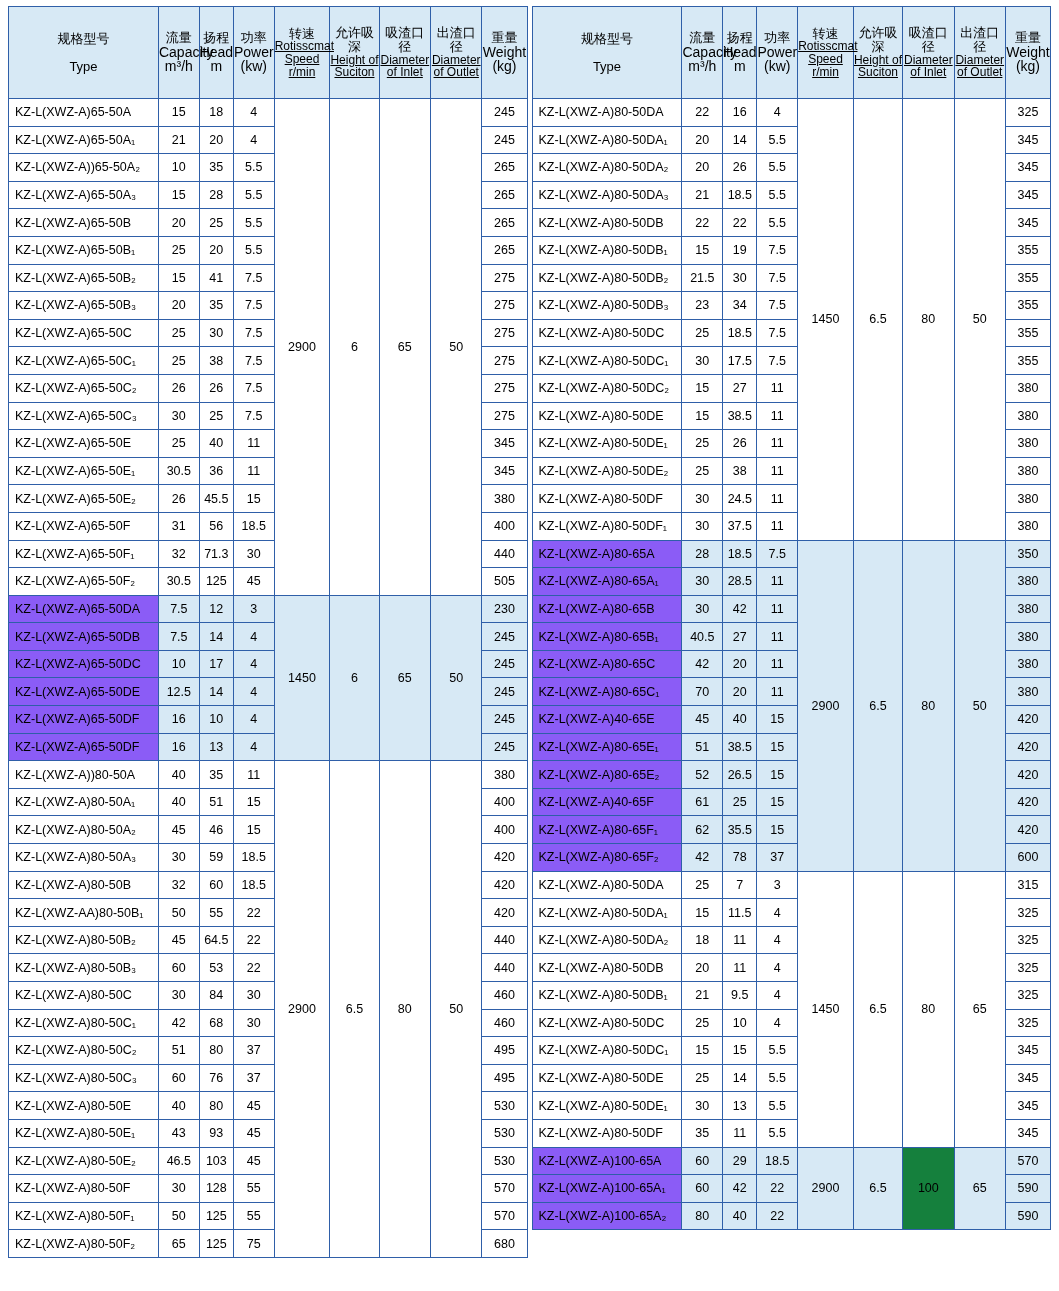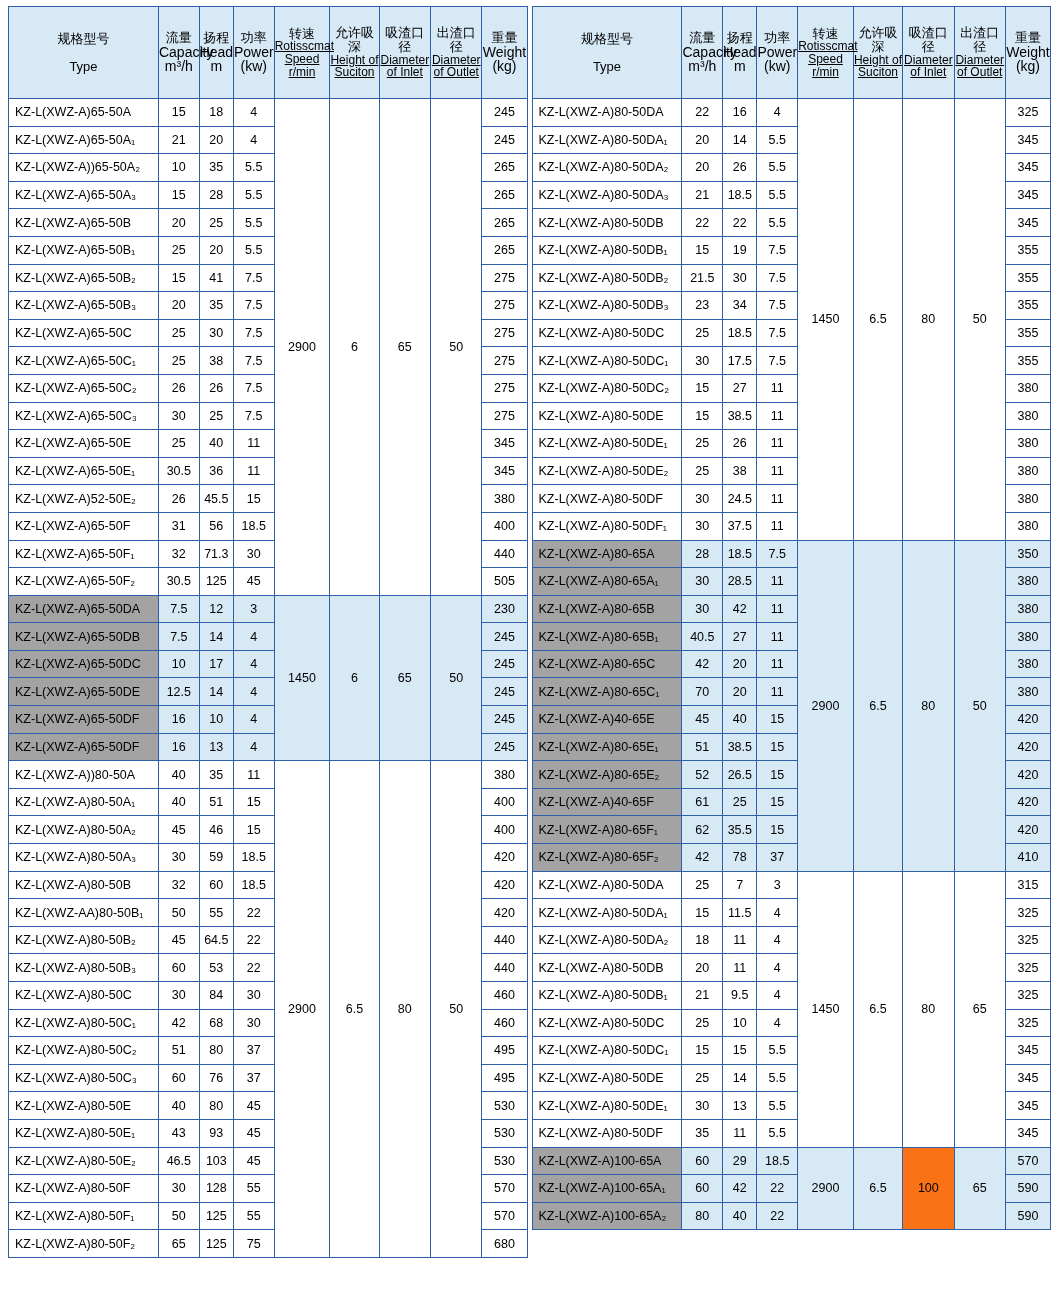--- a/index.html
+++ b/index.html
@@ -7,21 +7,21 @@
   .page{width:1059px;height:1291px;position:relative;box-sizing:border-box;padding:6px 8px 4px 8px;}
   .wrap{display:flex;gap:4px;width:100%;height:100%;}
   table{border-collapse:collapse;table-layout:fixed;width:100%;}
   td,th{border:1px solid #2f5fa8;padding:0;text-align:center;vertical-align:middle;font-size:12.5px;color:#000;background:#ffffff;}
   thead th{background:#d7e9f5;font-weight:normal;line-height:1.05;}
   .hz{font-size:13px;}
   .hsm{font-size:14px;}
   .hsm2{font-size:12px;text-decoration:underline;}
   .typecell{text-align:left;padding-left:6px;font-size:12.5px;white-space:nowrap;}
   .shade td{background:#d7e9f5;}
-  .shade .typecell{background:#a3a3a3;}
+  .shade .typecell{background:#8b5cf6;}
   tbody tr{height:27.6px;}
   thead tr{height:92px;}
   .half{width:50%;}
   .typehdr{line-height:1.35;}
 </style>
 </head>
 <body>
 
 <div class="page">
   <div class="wrap">
@@ -184,21 +184,21 @@
               <td>345</td>
             </tr>
             <tr>
               <td class="typecell">KZ-L(XWZ-A)65-50E₁</td>
               <td>30.5</td>
               <td>36</td>
               <td>11</td>
               <td>345</td>
             </tr>
             <tr>
-              <td class="typecell">KZ-L(XWZ-A)52-50E₂</td>
+              <td class="typecell">KZ-L(XWZ-A)65-50E₂</td>
               <td>26</td>
               <td>45.5</td>
               <td>15</td>
               <td>380</td>
             </tr>
             <tr>
               <td class="typecell">KZ-L(XWZ-A)65-50F</td>
               <td>31</td>
               <td>56</td>
               <td>18.5</td>
@@ -655,21 +655,21 @@
               <td>62</td>
               <td>35.5</td>
               <td>15</td>
               <td>420</td>
             </tr>
             <tr class="shade">
               <td class="typecell">KZ-L(XWZ-A)80-65F₂</td>
               <td>42</td>
               <td>78</td>
               <td>37</td>
-              <td>410</td>
+              <td>600</td>
             </tr>
             <tr>
               <td class="typecell">KZ-L(XWZ-A)80-50DA</td>
               <td>25</td>
               <td>7</td>
               <td>3</td>
               <td rowspan="10">1450</td>
               <td rowspan="10">6.5</td>
               <td rowspan="10">80</td>
               <td rowspan="10">65</td>
@@ -738,21 +738,21 @@
               <td>5.5</td>
               <td>345</td>
             </tr>
             <tr class="shade">
               <td class="typecell">KZ-L(XWZ-A)100-65A</td>
               <td>60</td>
               <td>29</td>
               <td>18.5</td>
               <td rowspan="3" style="background: rgb(215, 233, 245);">2900</td>
               <td rowspan="3" style="background: rgb(215, 233, 245);">6.5</td>
-              <td rowspan="3" style="background: #f97316;">100</td>
+              <td rowspan="3" style="background: #15803d;">100</td>
               <td rowspan="3" style="background: rgb(215, 233, 245);">65</td>
               <td>570</td>
             </tr>
             <tr class="shade">
               <td class="typecell">KZ-L(XWZ-A)100-65A₁</td>
               <td>60</td>
               <td>42</td>
               <td>22</td>
               <td>590</td>
             </tr>

